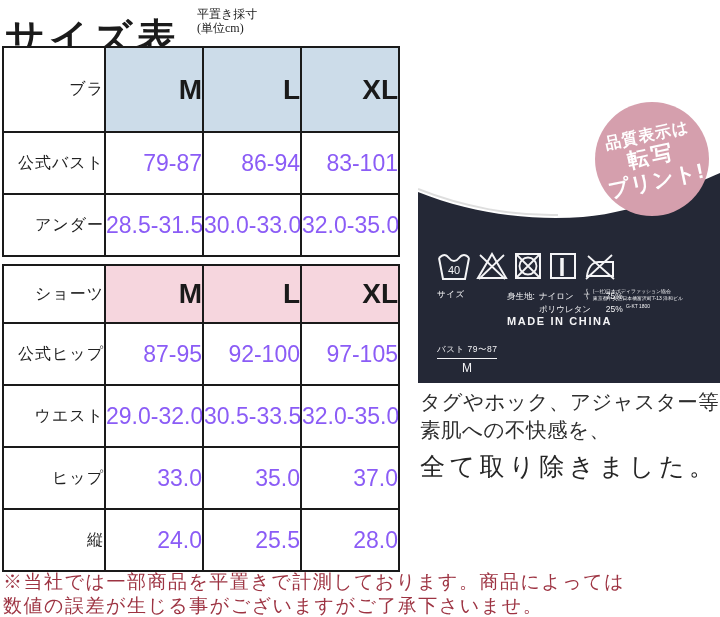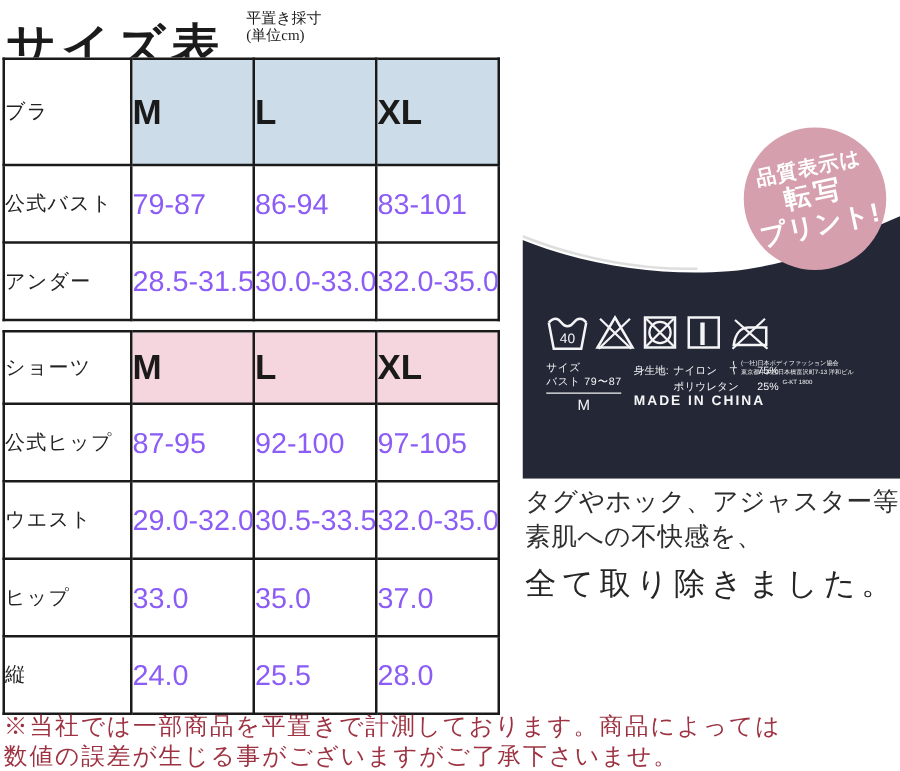--- a/index.html
+++ b/index.html
@@ -18,37 +18,37 @@
     font-family:Liberation Serif, serif;font-size:12px;line-height:1.2;color:#1b1b1b;
   }
   
   table.size-table{
     position:absolute;left:2px;border-collapse:collapse;table-layout:fixed;
     width:396px;background:#fff;
   }
   #bra-table{top:46px;}
   #shorts-table{top:264px;}
   .size-table td{
-    border:2px solid #1a1a1a;text-align:left;vertical-align:middle;
+    border:2px solid #1a1a1a;text-align:right;vertical-align:middle;
     padding:0;white-space:nowrap;overflow:hidden;margin-top:33px;
   }
   .size-table .lbl{font-size:16px;letter-spacing:1px;color:#222;}
   .size-table .szhead{font-size:28px;font-weight:bold;color:#1a1a1a;}
   .size-table .val{font-size:23px;color:#8b5cf6;}
   #bra-table tr.head td{height:83px;}
   #bra-table tr.data td{height:60px;}
   #shorts-table tr.head td{height:56px;}
   #shorts-table tr.data td{height:60px;}
   
   .fabric-svg{position:absolute;left:418px;top:168px;width:302px;height:215px;display:block;}
   .care-print{position:absolute;left:437px;top:249px;width:280px;color:#f4f4f6;}
   .care-icons{display:flex;gap:5px;align-items:flex-end;height:32px;}
   .care-icons svg{display:block;}
   .cp-size{position:absolute;left:0px;top:40px;font-size:8.5px;line-height:1.35;letter-spacing:.5px;}
-  .cp-size .bust{border-bottom:1px solid #f4f4f6;padding-bottom:2px;}
+  .cp-size .bust{border-bottom:1px solid #f4f4f6;padding-bottom:2px;margin-top:44px;}
   .cp-size .msize{font-size:12px;text-align:center;margin-top:1px;}
   .cp-fabric{position:absolute;left:70px;top:41px;font-size:8.5px;line-height:1.5;display:flex;gap:4px;}
   .cp-fabric .rows{display:grid;grid-template-columns:58px 26px;}
   .cp-fabric .pct{text-align:right;}
   .cp-madein{position:absolute;left:70px;top:66px;font-size:11px;font-weight:bold;letter-spacing:1.6px;}
   .cp-org{position:absolute;left:146px;top:39px;width:136px;font-size:6px;line-height:1.5;
           transform:scale(.82);transform-origin:0 0;display:flex;gap:3px;}
   .cp-org .lines{text-align:left;}
   .cp-org .l3{text-align:center;}
   

